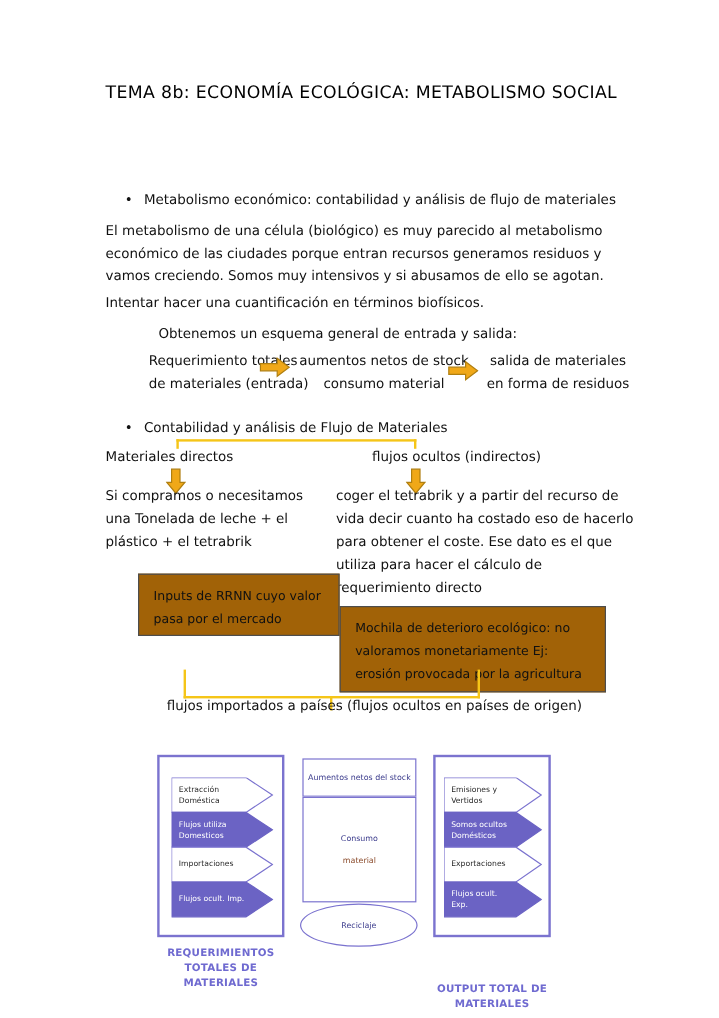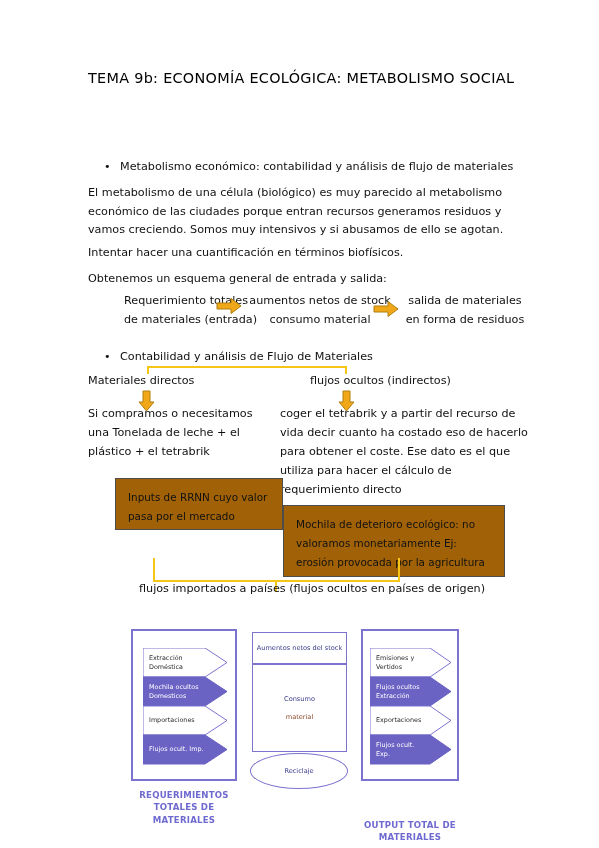--- a/index.html
+++ b/index.html
@@ -96,30 +96,30 @@
   .dgm-caption{
     position:absolute;text-align:center;font-size:8.6px;line-height:12.4px;
     color:#6f6ad0;letter-spacing:.2px;font-weight:600;
   }
 </style>
 </head>
 <body>
 
 <div class="page">
 
-  <h1 class="doc-title">TEMA 9b: ECONOMÍA ECOLÓGICA: METABOLISMO SOCIAL</h1>
+  <h1 class="doc-title">TEMA 8b: ECONOMÍA ECOLÓGICA: METABOLISMO SOCIAL</h1>
 
 
   <div class="bullet-row" style="left:104px;top:160px;">
     <span class="dot">•</span><span>Metabolismo económico: contabilidad y análisis de flujo de materiales</span>
   </div>
 
   <div class="para" style="top:184px;">El metabolismo de una célula (biológico) es muy parecido al metabolismo económico de las ciudades porque entran recursos generamos residuos y vamos creciendo. Somos muy intensivos y si abusamos de ello se agotan.</div>
   <div class="para" style="top:244px;">Intentar hacer una cuantificación en términos biofísicos.</div>
-  <div class="para" style="top:270px;">Obtenemos un esquema general de entrada y salida:</div>
+  <div class="para" style="top:270px;margin-left:44px;">Obtenemos un esquema general de entrada y salida:</div>
 
   <div class="flow1-cell" style="left:88px;top:291px;width:150px;margin-left:36px;">
     <div>Requerimiento totales</div>
     <div>de materiales (entrada)</div>
   </div>
 
   <svg class="arrow-right" style="left:216px;top:297px;" viewBox="0 0 26 18">
     <path d="M1 6 H15 V1.5 L25 9 L15 16.5 V12 H1 Z" fill="#f0a818" stroke="#b07f10" stroke-width="1"></path>
   </svg>
 
@@ -174,21 +174,21 @@
   <svg style="position:absolute;left:143px;top:648px;width:85px;height:118px;" viewBox="0 0 85 118">
     <path d="M0 0 H62 L84 14.5 L62 29 H0 Z" fill="#ffffff" stroke="#7b73cf" stroke-width="1"></path>
     <path d="M0 29 H62 L84 43.5 L62 58 H0 Z" fill="#6b63c4" stroke="#6b63c4" stroke-width="1"></path>
     <path d="M0 58 H62 L84 72.5 L62 87 H0 Z" fill="#ffffff" stroke="#7b73cf" stroke-width="1"></path>
     <path d="M0 87 H62 L84 101.5 L62 116 H0 Z" fill="#6b63c4" stroke="#6b63c4" stroke-width="1"></path>
   </svg>
   <div class="chev white" style="left:143px;top:648px;width:62px;height:29px;">
     <span>Extracción Doméstica</span>
   </div>
   <div class="chev purple" style="left:143px;top:677px;width:62px;height:29px;">
-    <span>Mochila ocultos Domesticos</span>
+    <span>Flujos utiliza Domesticos</span>
   </div>
   <div class="chev white" style="left:143px;top:706px;width:62px;height:29px;">
     <span>Importaciones</span>
   </div>
   <div class="chev purple" style="left:143px;top:735px;width:62px;height:29px;">
     <span>Flujos ocult. Imp.</span>
   </div>
 
   <div class="mid-cell" style="left:252px;top:632px;width:95px;height:32px;">
     <span>Aumentos netos del stock</span>
@@ -208,21 +208,21 @@
   <svg style="position:absolute;left:370px;top:648px;width:82px;height:118px;" viewBox="0 0 82 118">
     <path d="M0 0 H60 L81 14.5 L60 29 H0 Z" fill="#ffffff" stroke="#7b73cf" stroke-width="1"></path>
     <path d="M0 29 H60 L81 43.5 L60 58 H0 Z" fill="#6b63c4" stroke="#6b63c4" stroke-width="1"></path>
     <path d="M0 58 H60 L81 72.5 L60 87 H0 Z" fill="#ffffff" stroke="#7b73cf" stroke-width="1"></path>
     <path d="M0 87 H60 L81 101.5 L60 116 H0 Z" fill="#6b63c4" stroke="#6b63c4" stroke-width="1"></path>
   </svg>
   <div class="chev white" style="left:370px;top:648px;width:60px;height:29px;justify-content:flex-end;">
     <span>Emisiones y Vertidos</span>
   </div>
   <div class="chev purple" style="left:370px;top:677px;width:60px;height:29px;">
-    <span>Flujos ocultos Extracción</span>
+    <span>Somos ocultos Domésticos</span>
   </div>
   <div class="chev white" style="left:370px;top:706px;width:60px;height:29px;">
     <span>Exportaciones</span>
   </div>
   <div class="chev purple" style="left:370px;top:735px;width:60px;height:29px;">
     <span>Flujos ocult. Exp.</span>
   </div>
 
   <div class="dgm-caption" style="left:124px;top:789px;width:120px;">REQUERIMIENTOS TOTALES DE MATERIALES</div>
   <div class="dgm-caption" style="left:355px;top:819px;width:110px;">OUTPUT TOTAL DE MATERIALES</div>

